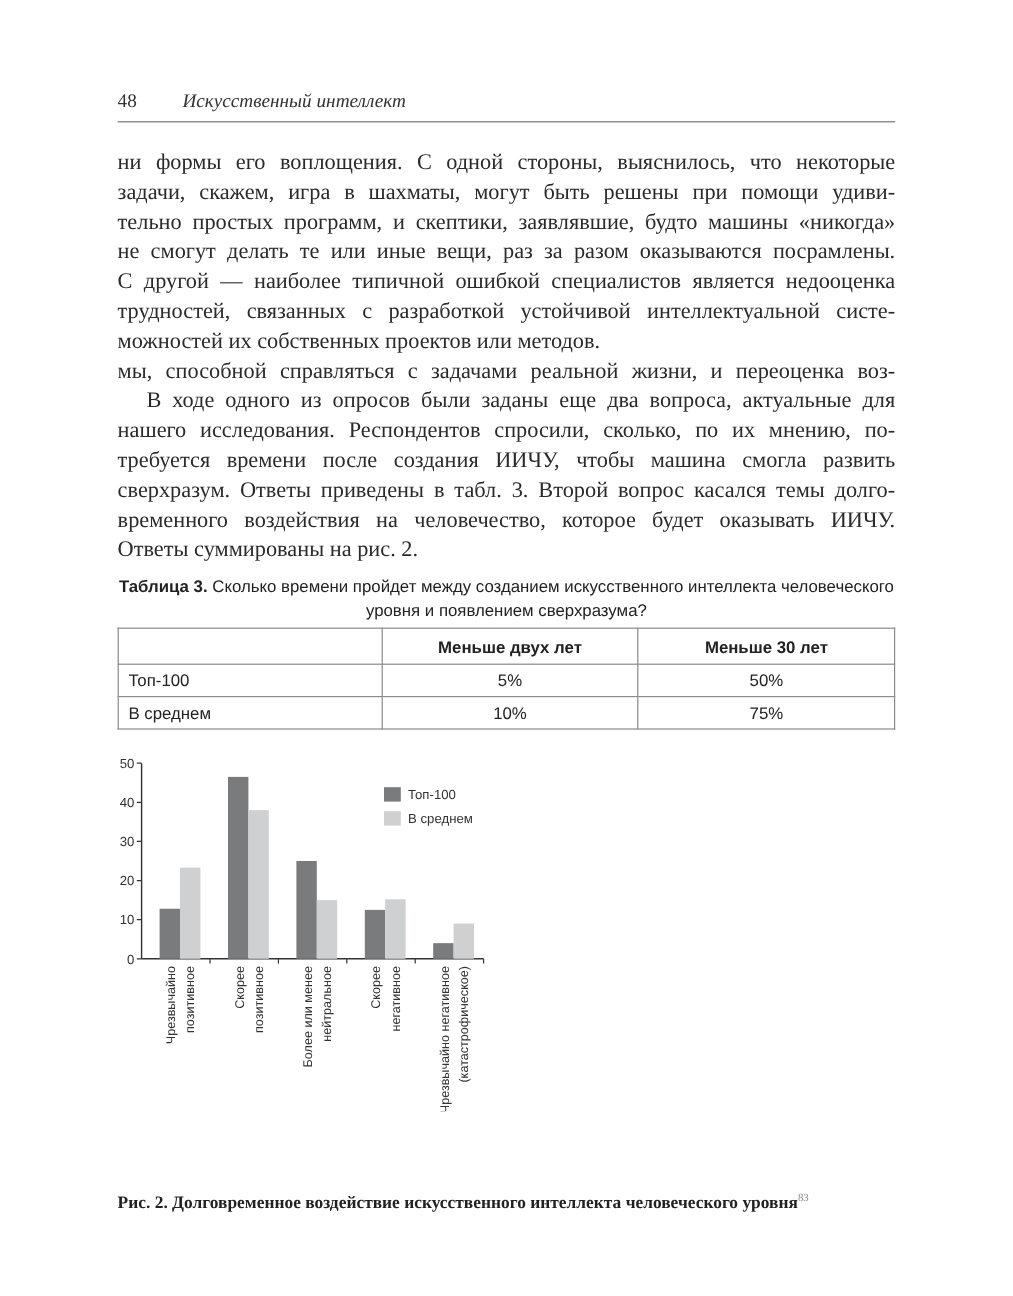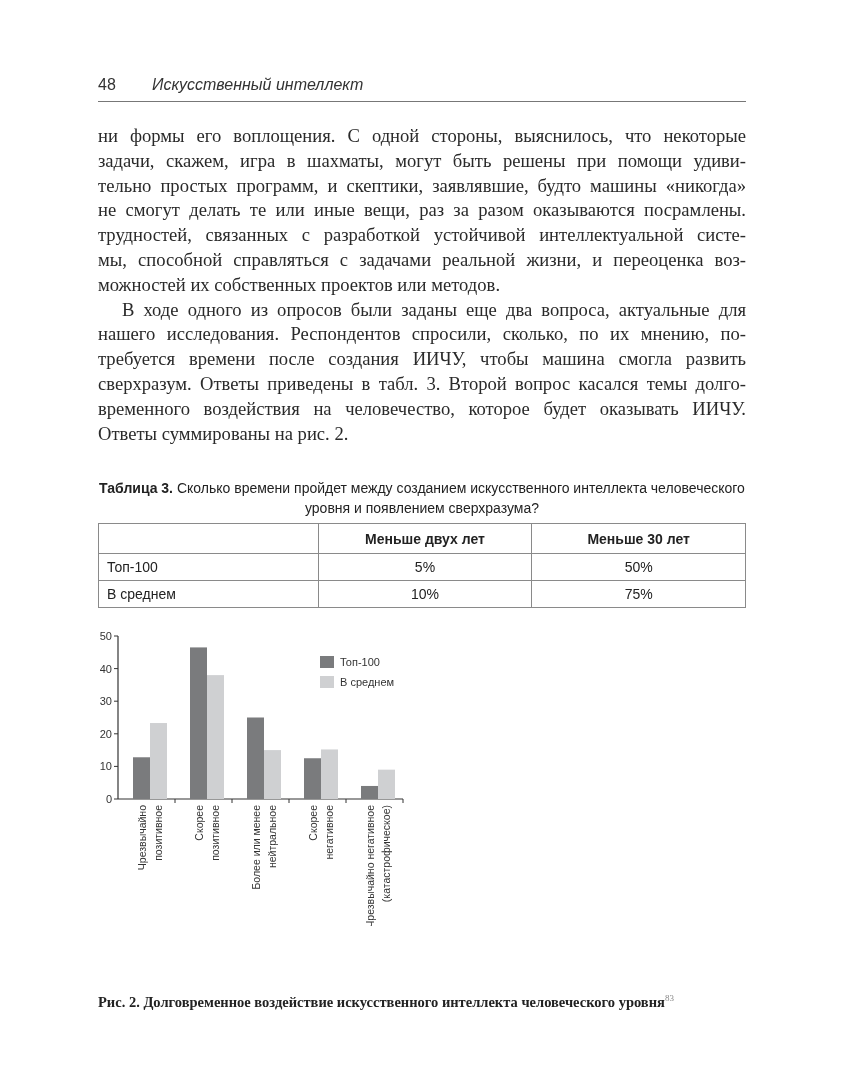--- a/index.html
+++ b/index.html
@@ -1,19 +1,19 @@
 <!DOCTYPE html>
 <html><head>
 <meta charset="utf-8">
 <style>
   html, body { margin: 0; padding: 0; background: #ffffff; }
   body { width: 844px; height: 1080px; position: relative; overflow: hidden; color: #222; }
   .page { position: absolute; left: 0; top: 0; width: 844px; height: 1080px; }
 
-  .running-head { position: absolute; left: 98px; top: 74px; width: 648px; height: 28px; font-family: Liberation Sans, sans-serif; font-size: 16px; color: #333; text-align: right; }
+  .running-head { position: absolute; left: 98px; top: 74px; width: 648px; height: 28px; font-family: Liberation Serif, serif; font-size: 16px; color: #333; text-align: right; }
   .running-head .pnum { position: absolute; left: 0; top: 2px; }
   .running-head .rtitle { position: absolute; left: 54px; top: 2px; font-style: italic; }
   .head-rule { position: absolute; left: 98px; top: 101px; width: 648px; height: 1px; background: #777; }
 
   .body-text { position: absolute; left: 98px; top: 124px; width: 648px; font-family: "Liberation Serif", serif; font-size: 18.6px; line-height: 24.8px; color: #2a2a2a; text-align: justify; }
   .body-text p { margin: 0; text-align: justify; text-align-last: left; font-family: Liberation Serif, serif; }
   .line { display: block; text-align: justify; text-align-last: justify; white-space: nowrap; }
   .line.last { text-align-last: left; }
 
   .table-caption { position: absolute; left: 98px; top: 478px; width: 648px; font-family: "Liberation Sans", sans-serif; font-size: 14px; line-height: 20px; color: #222; text-align: center; }
@@ -43,23 +43,24 @@
     <span class="rtitle">Искусственный интеллект</span>
   </div>
   <div class="head-rule"></div>
 
   <div class="body-text">
     <p>
       <span class="line">ни формы его воплощения. С одной стороны, выяснилось, что некоторые</span>
       <span class="line">задачи, скажем, игра в шахматы, могут быть решены при помощи удиви-</span>
       <span class="line">тельно простых программ, и скептики, заявлявшие, будто машины «никогда»</span>
       <span class="line">не смогут делать те или иные вещи, раз за разом оказываются посрамлены.</span>
+      <span class="line">С другой — наиболее типичной ошибкой специалистов является недооценка</span>
       <span class="line">трудностей, связанных с разработкой устойчивой интеллектуальной систе-</span>
+      <span class="line last">можностей их собственных проектов или методов.</span>
       <span class="line">мы, способной справляться с задачами реальной жизни, и переоценка воз-</span>
-      <span class="line last">можностей их собственных проектов или методов.</span>
     </p>
     <p>
       <span class="line" style="padding-left:24px;">В ходе одного из опросов были заданы еще два вопроса, актуальные для</span>
       <span class="line">нашего исследования. Респондентов спросили, сколько, по их мнению, по-</span>
       <span class="line">требуется времени после создания ИИЧУ, чтобы машина смогла развить</span>
       <span class="line">сверхразум. Ответы приведены в табл. 3. Второй вопрос касался темы долго-</span>
       <span class="line">временного воздействия на человечество, которое будет оказывать ИИЧУ.</span>
       <span class="line last">Ответы суммированы на рис. 2.</span>
     </p>
   </div>

